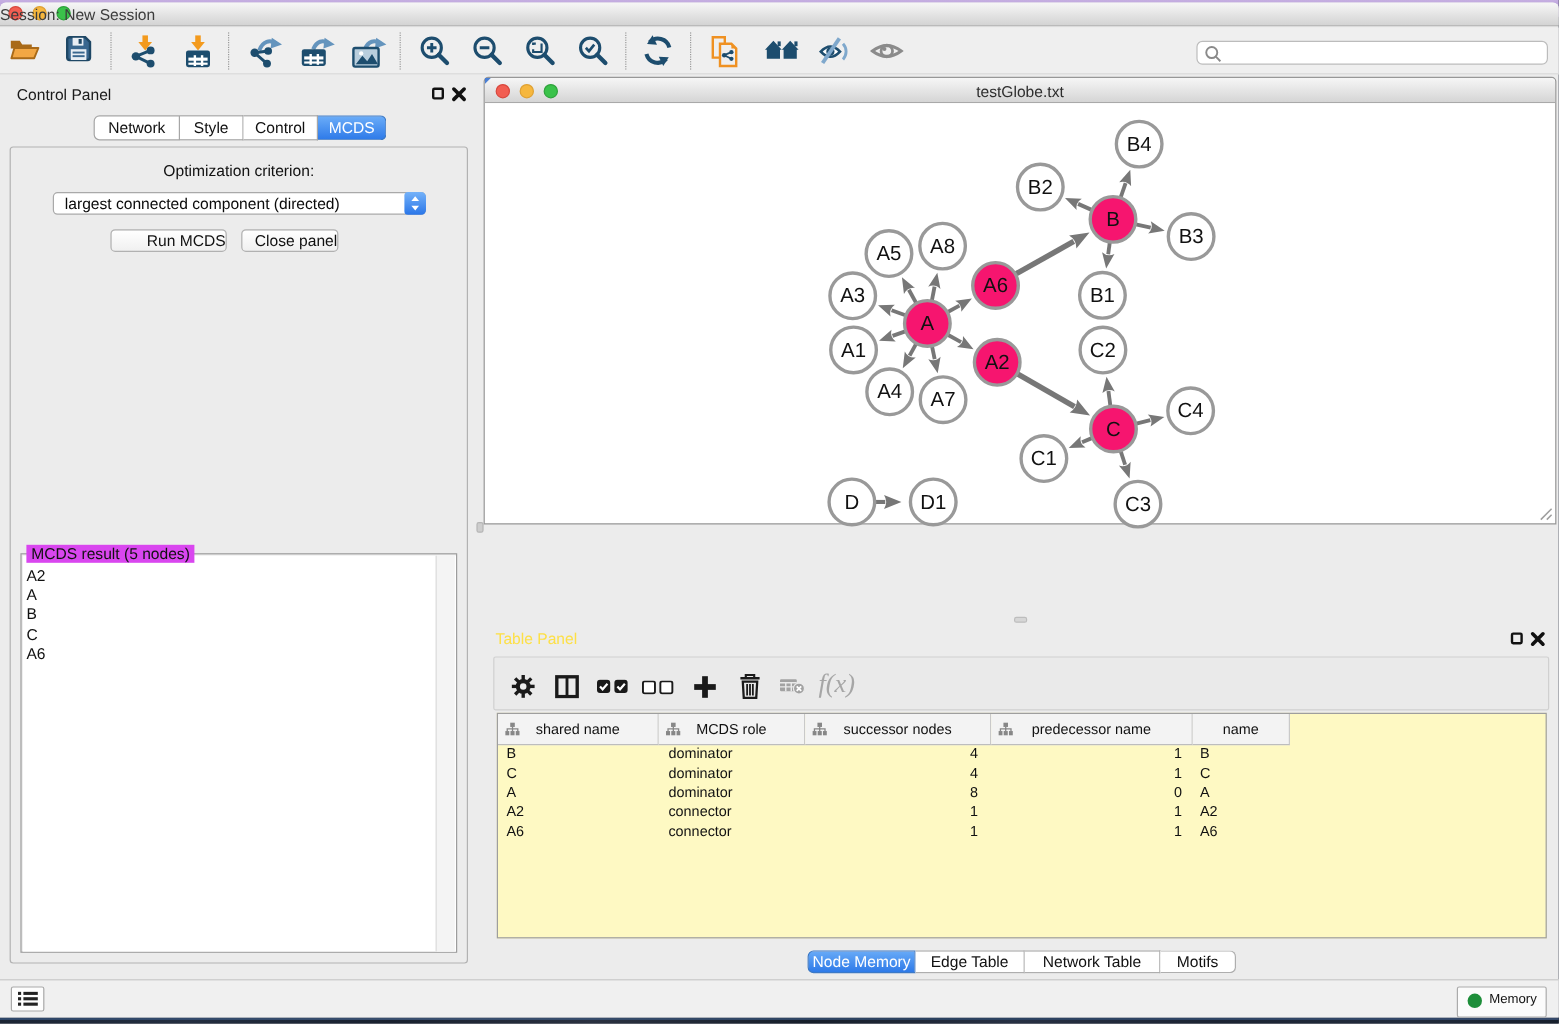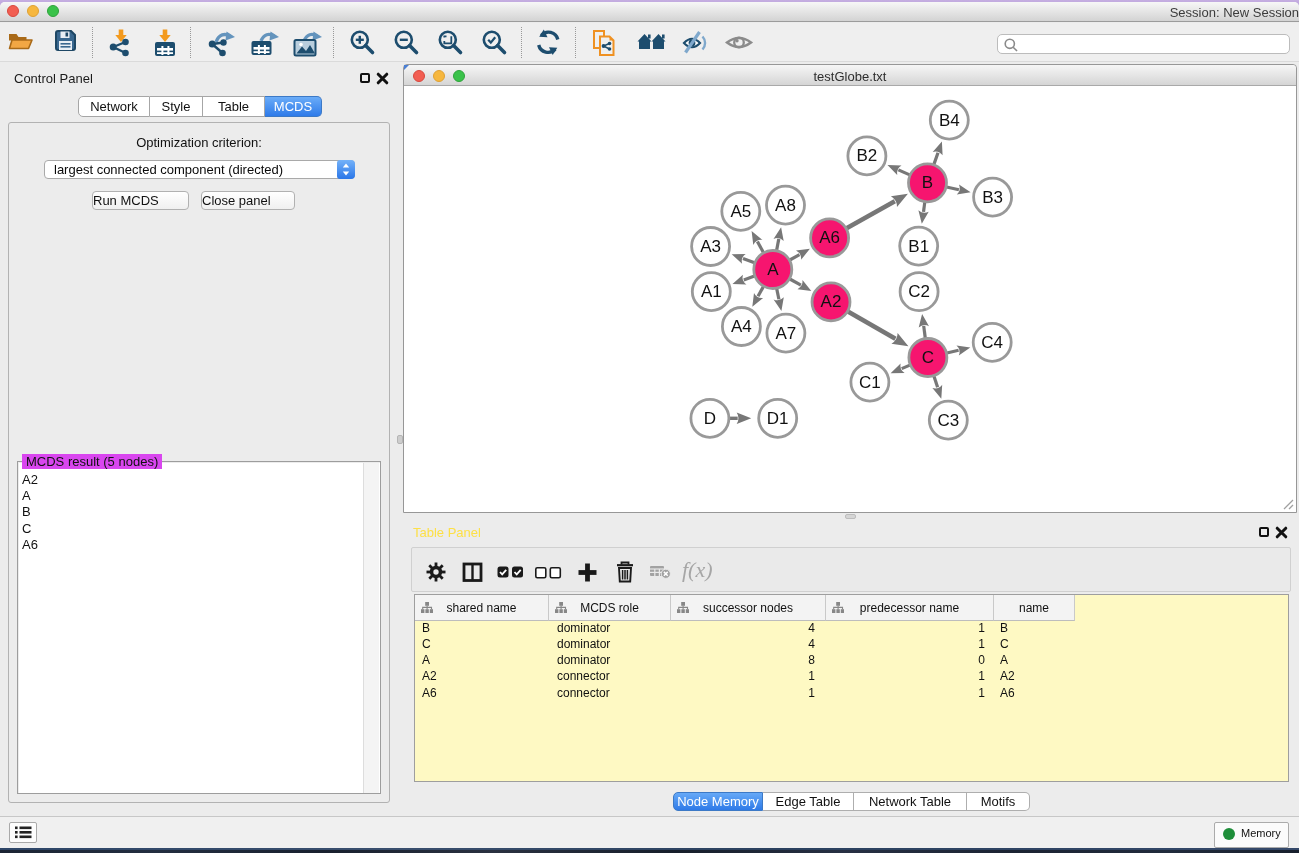--- a/index.html
+++ b/index.html
@@ -4,41 +4,41 @@
 *{margin:0;padding:0;box-sizing:border-box}
 html,body{width:1299px;height:853px;overflow:hidden}
 body{font-family:"Liberation Sans",sans-serif;background:#1a2130;position:relative}
 .abs{position:absolute}
 #deskt{left:0;top:0;width:1299px;height:14px;background:linear-gradient(#c5aee1,#af93d4)}
 #deskb{left:0;top:848px;width:1299px;height:5px;background:linear-gradient(90deg,#1b2433 0%,#232e40 12%,#18202e 25%,#2a3140 38%,#161e2a 52%,#273043 65%,#1b2332 78%,#212b3c 90%,#171f2c 100%)}
 #deskb:before{content:"";position:absolute;left:0;top:0;width:100%;height:2px;background:linear-gradient(90deg,#2e4668,#3a4f6e 30%,#2b415f 60%,#35496a)}
 #app{left:0;top:2px;width:1299px;height:846px;background:#ececec;border-radius:5px 5px 0 0}
 #titlebar{left:0;top:2px;width:1299px;height:20px;background:linear-gradient(#f7f7f7,#d3d3d3);border-bottom:1px solid #9c9c9c;border-radius:5px 5px 0 0}
 .tl{width:12px;height:12px;border-radius:50%}
-#title{left:0;top:5px;width:1299px;text-align:right;font-size:13px;color:#3c3c3c}
+#title{left:0;top:5px;width:1299px;text-align:left;font-size:13px;color:#3c3c3c}
 #toolbar{left:0;top:23px;width:1299px;height:39px;background:#efefef;border-bottom:1px solid #dadada}
 .tsep{top:27px;height:31px;width:0;border-left:1px dotted #999}
 #search{left:997px;top:34px;width:293px;height:20px;background:#fff;border:1px solid #bcbcbc;border-radius:5px}
 .ticon{top:29px}
 #cp-title{left:14px;top:71px;font-size:13px;color:#1a1a1a}
 .fl-sq{width:10px;height:10px;border:2px solid #111;border-radius:2px}
 .tab{top:96px;height:21px;background:#fff;border:1px solid #a6a6a6;border-left:none;font-size:13px;color:#111;text-align:center;line-height:19px}
 .tabsel{background:linear-gradient(#6aacf8,#2f7be9);color:#fff;border-color:#3c79c6}
 #cpbox{left:8px;top:122px;width:382px;height:681px;border:1px solid #b2b2b2;border-radius:3px}
 #optlab{left:9px;top:135px;width:380px;text-align:center;font-size:13px;color:#111}
 #combo{left:44px;top:160px;width:311px;height:19px;background:#fff;border:1px solid #a9a9a9;border-radius:4px;font-size:13px;color:#0a0a0a;line-height:17px;padding-left:9px}
 #combocap{right:-1px;top:-1px;width:18px;height:19px;border-radius:3px 4px 4px 3px;background:linear-gradient(#74b2f9,#2a76e8)}
-.btn{top:191px;height:19px;background:linear-gradient(#ffffff,#f0f0f0);border:1px solid #b1b1b1;border-radius:4px;font-size:13px;color:#111;text-align:left;line-height:17px}
+.btn{top:191px;height:19px;background:linear-gradient(#ffffff,#f0f0f0);border:1px solid #b1b1b1;border-radius:4px;font-size:13px;color:#111;text-align:right;line-height:17px}
 #fieldset{left:17px;top:461px;width:364px;height:333px;border:1px solid #9d9d9d}
 #fslegend{left:22px;top:454px;background:#d946ef;padding:0 4px;font-size:13px;color:#111}
 #fslist{left:1px;top:1px;width:361px;height:330px;background:#fff}
 #fstrack{right:1px;top:1px;width:16px;height:330px;background:#f4f4f4;border-left:1px solid #ddd}
 #fsitems{left:4px;top:10px;font-size:13px;color:#111;line-height:16.2px}
 #vhandle{left:397px;top:435px;width:6px;height:9px;background:#cdcdcd;border:1px solid #b5b5b5;border-radius:2px}
-#netwin{left:403px;top:64px;width:894px;height:449px;background:#fff;border:1px solid #979797;border-radius:4px 4px 0 0}
+#netwin{left:403px;top:64px;width:894px;height:373px;background:#fff;border:1px solid #979797;border-radius:4px 4px 0 0}
 #nettitle{left:0;top:0;width:892px;height:21px;background:linear-gradient(#f6f6f6,#d5d5d5);border-bottom:1px solid #a9a9a9;border-radius:4px 4px 0 0}
 #nettext{left:0;top:4px;width:892px;text-align:center;font-size:13px;color:#2e2e2e}
 #grip{right:2px;bottom:2px;width:12px;height:12px}
 #hhandle{left:845px;top:514px;width:11px;height:5px;background:#d6d6d6;border:1px solid #bdbdbd;border-radius:2px}
 #tp-title{left:413px;top:525px;font-size:13px;color:#fde047}
 #tptools{left:411px;top:547px;width:880px;height:45px;background:#eaeaea;border:1px solid #d0d0d0;border-radius:2px}
 #tbl{left:414px;top:594px;width:875px;height:188px;background:#fef9c3;border:1px solid #9e9e9e}
 .hcell{top:0;height:26px;background:#f3f3f3;border-right:1px solid #c9c9c9;border-bottom:1px solid #bdbdbd;font-size:12px;color:#111;text-align:center;line-height:26px}
 .hicon{top:7px}
 .trow{font-size:12px;color:#111;height:16.3px}
@@ -178,32 +178,32 @@
     <circle cx="5.8" cy="5.8" r="4.6" fill="none" stroke="#8a8a8a" stroke-width="1.6"></circle>
     <line x1="9.2" y1="9.2" x2="13" y2="13" stroke="#8a8a8a" stroke-width="1.6"></line>
   </svg>
 <div class="abs" id="cp-title">Control Panel</div>
 <div class="abs fl-sq" style="left:360px;top:73px"></div>
 <svg class="abs" style="left:376px;top:72px" width="13" height="13">
     <path d="M2.2,2.2 L10.8,10.8 M10.8,2.2 L2.2,10.8" stroke="#111" stroke-width="3" stroke-linecap="round"></path>
   </svg>
 <div class="abs tab" style="left:78px;width:72px;border-left:1px solid #a6a6a6;border-radius:5px 0 0 5px">Network</div>
 <div class="abs tab" style="left:150px;width:53px">Style</div>
-<div class="abs tab" style="left:203px;width:62px">Table</div>
+<div class="abs tab" style="left:203px;width:62px">Control</div>
 <div class="abs tab tabsel" style="left:265px;width:57px;border-radius:0 5px 5px 0">MCDS</div>
 <div class="abs" id="cpbox"></div>
 <div class="abs" id="optlab">Optimization criterion:</div>
 <div class="abs" id="combo">largest connected component (directed)<div class="abs" id="combocap">
       <svg width="18" height="19" style="position:absolute;left:0;top:0">
         <path d="M9,3.5 l3.2,4 h-6.4 z" fill="#fff"></path>
         <path d="M9,15.5 l3.2,-4 h-6.4 z" fill="#fff"></path>
       </svg>
     </div></div>
 <div class="abs btn" style="left:92px;width:97px">Run MCDS</div>
-<div class="abs btn" style="left:201px;width:94px">Close panel</div>
+<div class="abs btn" style="left:201px;width:81px">Close panel</div>
 <div class="abs" id="fieldset">
     <div class="abs" id="fslist"></div>
     <div class="abs" id="fstrack"></div>
     <div class="abs" id="fsitems">A2<br>A<br>B<br>C<br>A6</div>
   </div>
 <div class="abs" id="fslegend">MCDS result (5 nodes)</div>
 <div class="abs" id="vhandle"></div>
 <div class="abs" id="netwin">
     <div class="abs" id="nettitle"></div>
     <svg class="abs" style="left:0;top:0" width="8" height="8">

